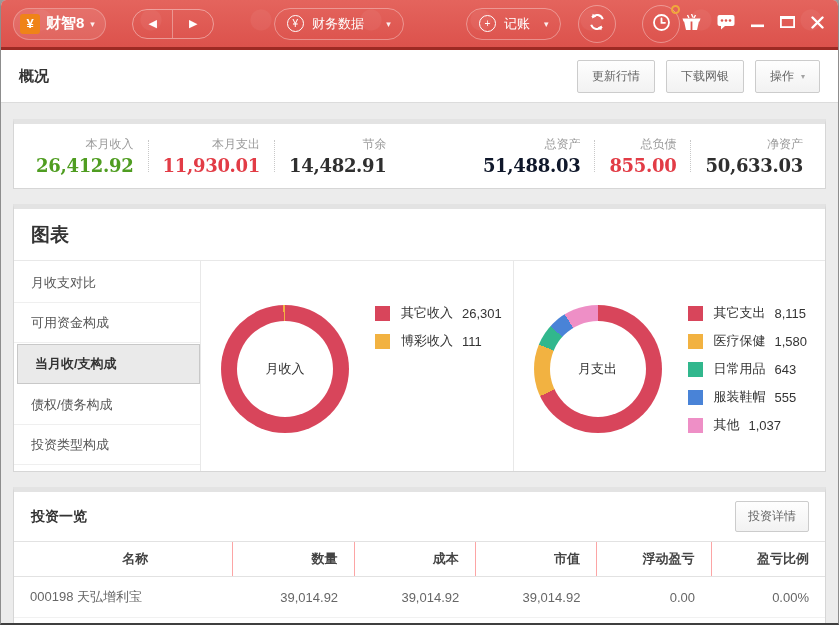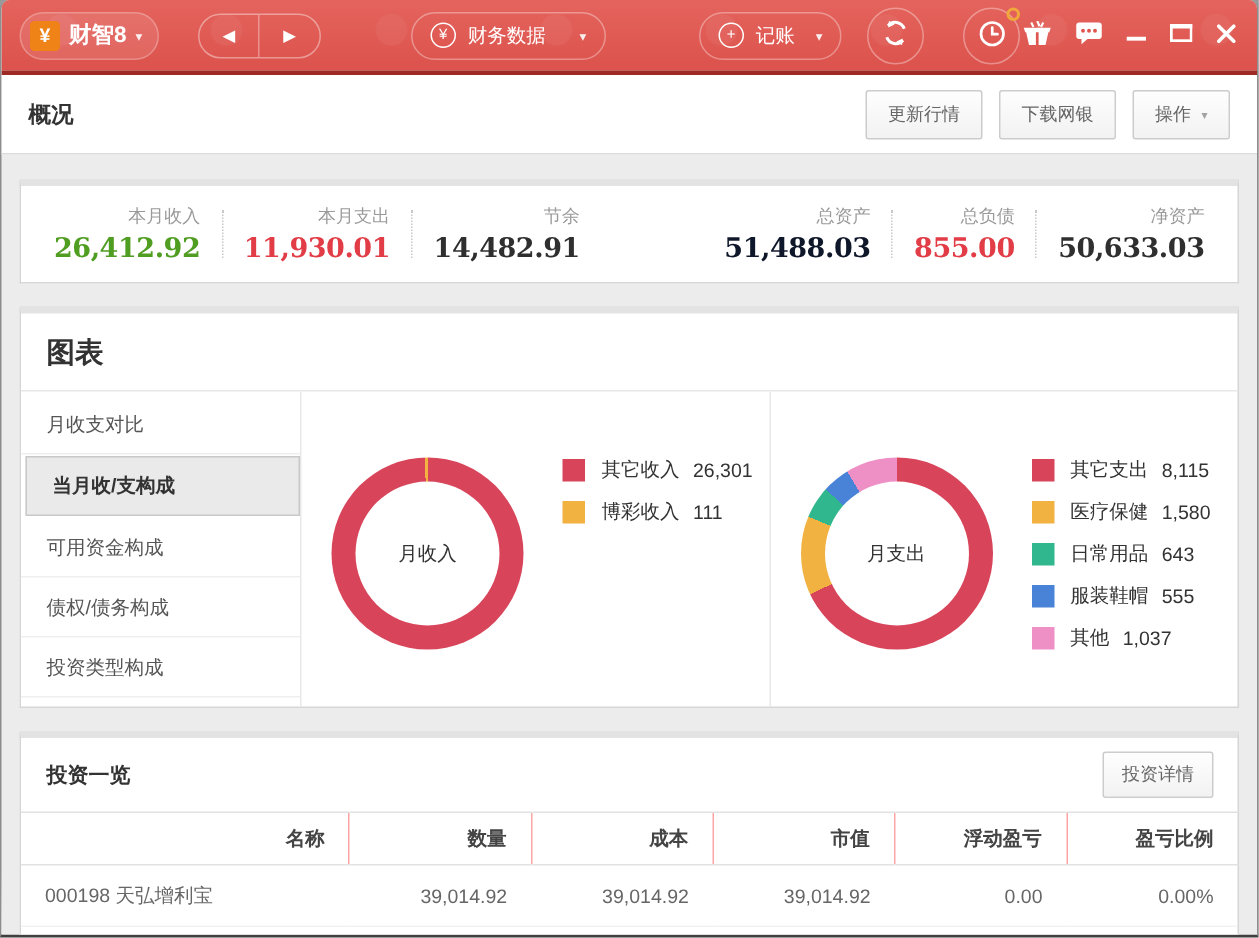--- a/index.html
+++ b/index.html
@@ -72,21 +72,21 @@
   .legend-label{font-size:13px;color:#333;margin-left:11px;}
   .legend-value{font-size:13px;color:#333;margin-left:9px;}
   
   .invest-header{display:flex;align-items:center;padding:9px 16px 9px 17px;}
   .invest-title{font-size:14px;font-weight:bold;color:#333;}
   .invest-detail-btn{margin-left:auto;padding:6px 12px;font-size:12px;color:#666;cursor:pointer;
     background:linear-gradient(#fefefe,#f2f2f2);border:1px solid #ccc;border-radius:2px;}
   table.invest{width:100%;border-collapse:collapse;}
   table.invest th{font-size:13px;font-weight:bold;color:#444;padding:8px 16px;text-align:right;
     border-top:1px solid #e2e2e2;border-bottom:1px solid #e2e2e2;border-left:1px solid #fca5a5;}
-  table.invest th:first-child{text-align:right;border-left:none;width:27%;padding-left:40px;}
+  table.invest th:first-child{text-align:center;border-left:none;width:27%;padding-left:40px;}
   table.invest td{font-size:13px;color:#666;padding:11px 16px;text-align:right;border-bottom:1px solid #f1f1f1;}
   table.invest td:first-child{text-align:left;}
 </style>
 </head>
 <body>
 
 <div class="window">
 
   <div class="titlebar">
     <div class="logo">
@@ -222,22 +222,22 @@
           <div class="sum-label">净资产</div>
           <div class="sum-value" style="color: rgb(47, 47, 47);">50,633.03</div>
         </div>
       </section>
 
     <section class="panel charts-panel">
       <div class="panel-title">图表</div>
       <div class="charts-body">
         <div class="chart-sidebar" id="chart-sidebar">
             <div class="side-item">月收支对比</div>
+            <div class="side-item">可用资金构成</div>
             <div class="side-item selected">当月收/支构成</div>
-            <div class="side-item">可用资金构成</div>
             <div class="side-item">债权/债务构成</div>
             <div class="side-item">投资类型构成</div>
           </div>
         <div class="chart-half first" id="chart-0">
             <div class="donut" style="background: conic-gradient(rgb(216, 69, 91) 0%, rgb(216, 69, 91) 99.5797%, rgb(242, 178, 65) 99.5797%, rgb(242, 178, 65) 100%);">
               <div class="donut-hole">
                 <span class="donut-label">月收入</span>
               </div>
             </div>
             <div class="legend">

